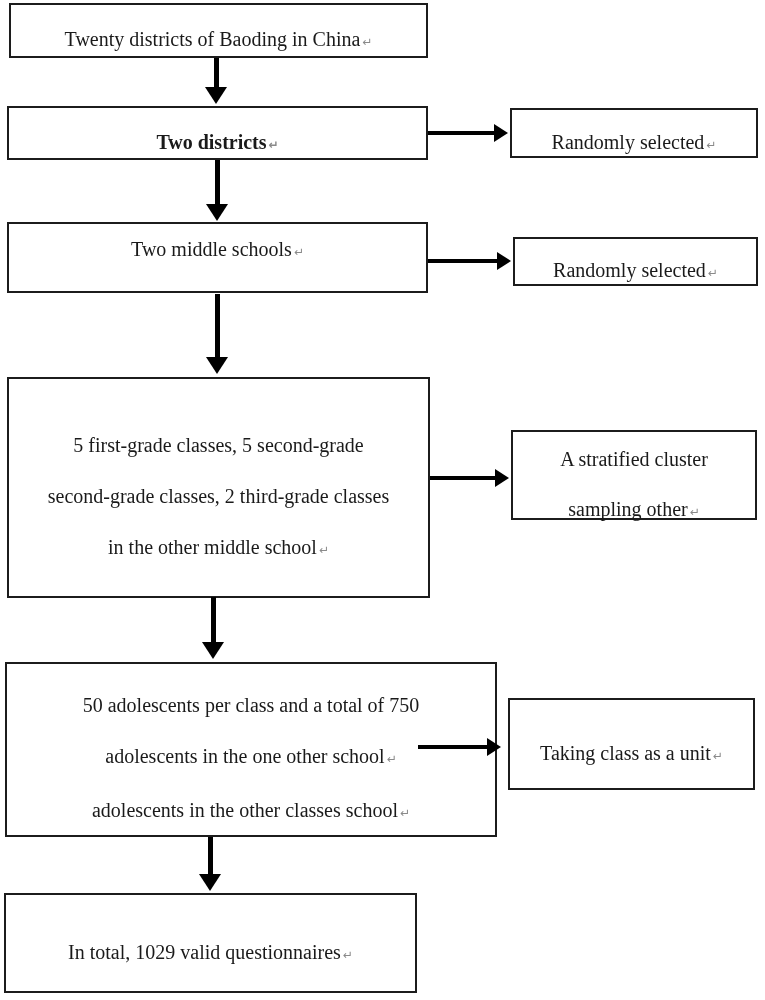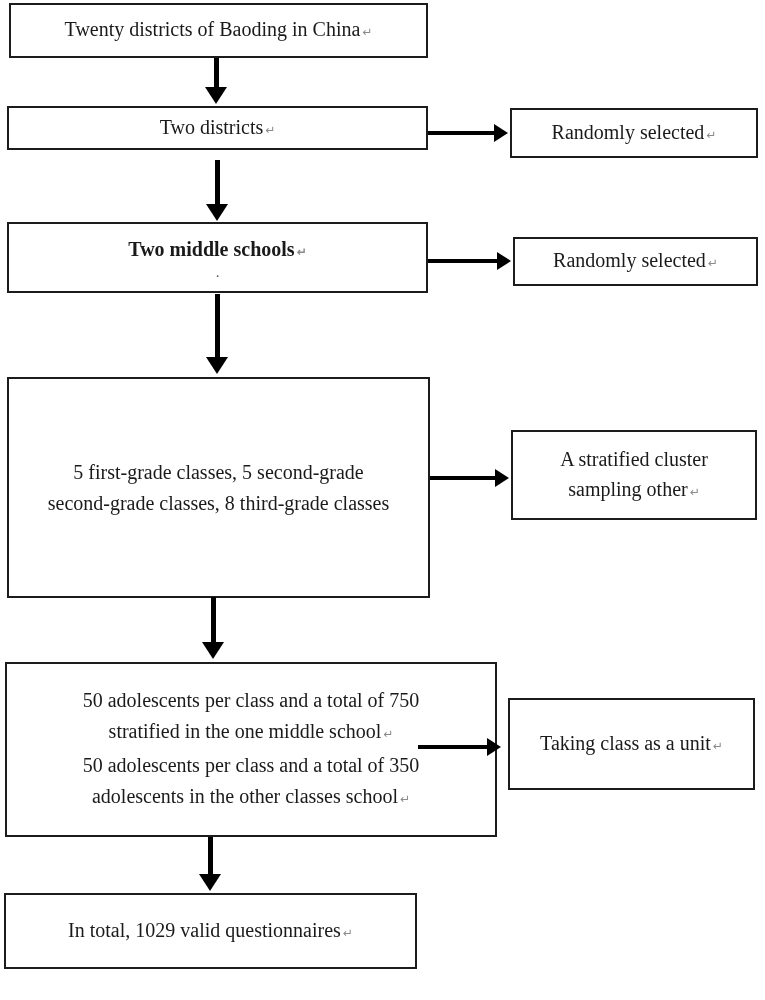--- a/index.html
+++ b/index.html
@@ -22,40 +22,40 @@
     background: #ffffff;
     display: flex;
     flex-direction: column;
     align-items: center;
     justify-content: center;
     text-align: center;
     font-size: 20px;
     line-height: 28px;
     box-sizing: border-box;
   }
-  .box .line { white-space: nowrap; }
+  .box .line { white-space: nowrap; margin-top: 20px; }
   .multiline .line { white-space: nowrap; line-height: 31px; }
   .pmark {
     color: #8a8a8a;
     font-size: 12px;
     margin-left: 2px;
     font-family: "DejaVu Sans", sans-serif;
   }
   .tinydot {
     font-size: 11px;
     line-height: 14px;
     color: #555;
   }
   
   #b0 { left: 9px;  top: 3px;   width: 419px; height: 55px; }
-  #b1 { left: 7px;  top: 106px; width: 421px; height: 44px; }
-  #b2 { left: 7px;  top: 222px; width: 421px; height: 71px; font-weight: bold; }
+  #b1 { left: 7px;  top: 106px; width: 421px; height: 54px; font-weight: bold; }
+  #b2 { left: 7px;  top: 222px; width: 421px; height: 71px; }
   #b3 { left: 7px;  top: 377px; width: 423px; height: 221px; }
   #b4 { left: 5px;  top: 662px; width: 492px; height: 175px; }
-  #b5 { left: 4px;  top: 893px; width: 413px; height: 76px; }
+  #b5 { left: 4px;  top: 893px; width: 413px; height: 100px; }
   
   #r0 { left: 510px; top: 108px; width: 248px; height: 50px; }
   #r1 { left: 513px; top: 237px; width: 245px; height: 49px; }
   #r2 { left: 511px; top: 430px; width: 246px; height: 90px; }
   #r2 .line { line-height: 30px; }
   #r3 { left: 508px; top: 698px; width: 247px; height: 92px; }
   
   .arrow-down {
     position: absolute;
     width: 22px;
@@ -107,27 +107,27 @@
     <div class="line"><span>Two districts</span><span class="pmark">↵</span></div>
   </div>
 
   <div class="box" id="b2">
     <div class="line"><span>Two middle schools</span><span class="pmark">↵</span></div>
     <div class="line tinydot">.</div>
   </div>
 
   <div class="box multiline" id="b3">
     <div class="line">5 first-grade classes, 5 second-grade</div>
-    <div class="line">second-grade classes, 8 third-grade classes</div>
+    <div class="line">second-grade classes, 2 third-grade classes</div>
+    <div class="line"><span>in the other middle school</span><span class="pmark">↵</span></div>
   </div>
 
   <div class="box multiline" id="b4">
     <div class="line">50 adolescents per class and a total of 750</div>
-    <div class="line"><span>stratified in the one middle school</span><span class="pmark">↵</span></div>
-    <div class="line">50 adolescents per class and a total of 350</div>
+    <div class="line"><span>adolescents in the one other school</span><span class="pmark">↵</span></div>
     <div class="line"><span>adolescents in the other classes school</span><span class="pmark">↵</span></div>
   </div>
 
   <div class="box" id="b5">
     <div class="line"><span>In total, 1029 valid questionnaires</span><span class="pmark">↵</span></div>
   </div>
 
   <div class="box" id="r0">
     <div class="line"><span>Randomly selected</span><span class="pmark">↵</span></div>
   </div>

